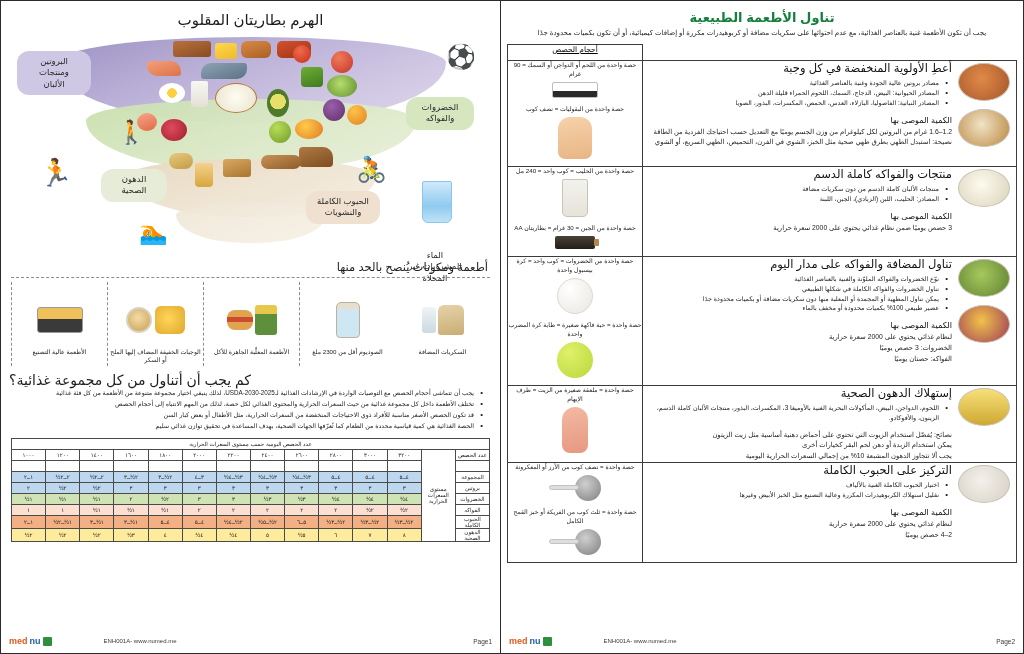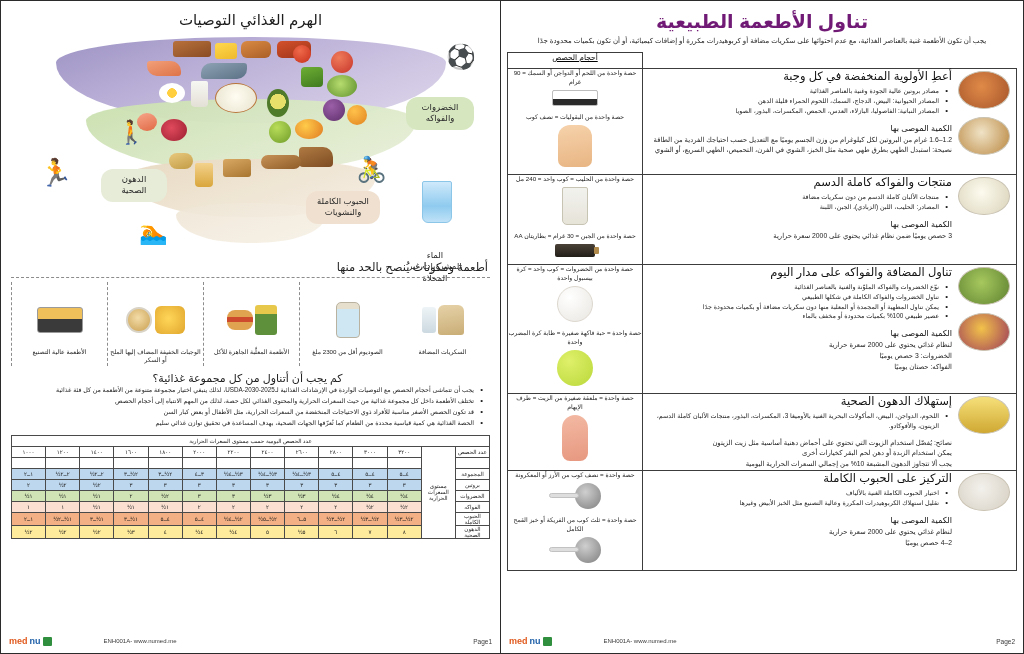--- a/index.html
+++ b/index.html
@@ -67,21 +67,21 @@
   .limit-row { display: flex; flex-direction: row-reverse; height: 84px; margin: 0 2px; }
   .limit-cell {
     flex: 1; display: flex; flex-direction: column; align-items: center; justify-content: flex-end;
     border-left: 1px dashed #8c8c8c; padding: 0 2px 2px;
   }
   .limit-cell:last-child { border-left: none; }
   .limit-art { height: 56px; width: 100%; display: flex; align-items: center; justify-content: center; }
   .limit-cap { font-size: 6.2px; color: #1d1d1d; text-align: center; line-height: 1.25; min-height: 16px; }
 
   
-  .hm-title { text-align: center; font-size: 11px; color: #1d1d1d; margin: 6px 6px 0 0; }
+  .hm-title { text-align: left; font-size: 14px; color: #1d1d1d; margin: 6px 6px 0 0; }
   .hm-list { list-style: none; margin: 0 6px 0 4px; }
   .hm-list li {
     font-size: 6.3px; line-height: 1.5; color: #1d1d1d; text-align: right;
     padding-right: 12px; position: relative; margin-bottom: 1.5px;
   }
   .hm-list li::before { content: "•"; position: absolute; right: 3px; top: -1px; font-size: 8px; }
 
   
   .tbl-wrap { margin: 6px 2px 0 2px; }
   table.servings { width: 100%; border-collapse: collapse; table-layout: fixed; }
@@ -100,21 +100,21 @@
   .c-fruit { background: #fbe0d2; }
   .c-grain { background: #f2b084; }
   .c-fat { background: #ffeb9c; }
 
   
   .page2 {
     width: 524px; height: 654px; position: relative;
     border: 1px solid #2b2b2b; padding: 4px 6px 0 6px;
     display: flex; flex-direction: column;
   }
-  .p2-title { text-align: center; font-size: 19px; font-weight: bold; color: #701a75; margin-top: 5px; }
+  .p2-title { text-align: center; font-size: 13px; font-weight: bold; color: #15803d; margin-top: 5px; }
   .p2-sub { text-align: center; font-size: 7px; color: #1d1d1d; margin: 3px 6px 4px; line-height: 1.4; }
 
   table.guide { width: 100%; border-collapse: collapse; table-layout: fixed; margin-top: 2px; }
   table.guide td { border: 1px solid #3c3c3c; vertical-align: top; padding: 0; }
   .col-size { width: 135px; }
   .size-head { text-align: center; font-size: 7.5px; padding: 3px 0; height: 16px; text-decoration: underline; }
   .nohead { border: none !important; }
 
   .size-cell { padding: 4px 5px; text-align: center; }
   .size-txt { font-size: 6.2px; line-height: 1.45; color: #1d1d1d; text-align: center; }
@@ -167,21 +167,21 @@
   .logo-mark { width: 9px; height: 9px; background: #2f8f3e; border-radius: 1px; }
   .logo-nu { font-size: 9px; color: #1d5fa8; font-weight: bold; }
   .logo-med { font-size: 9px; color: #e05a1e; font-weight: bold; }
 </style>
 </head>
 <body>
 
 <div class="spread">
 
   <div class="page1">
-    <div class="p1-title">الهرم الغذائي التوصيات</div>
+    <div class="p1-title">الهرم بطاريتان المقلوب</div>
 
     <div class="pyramid-wrap">
       <div class="pyr">
         <div class="band band1"></div>
         <div class="band band2"></div>
         <div class="band band3"></div>
         <div class="band band4"></div>
 
         <div class="foodrect" style="left:118px;top:4px;width:38px;height:16px;background:linear-gradient(160deg,#b8713c,#8a4c23);"></div>
         <div class="foodrect" style="left:160px;top:6px;width:22px;height:16px;background:linear-gradient(160deg,#ffd84d,#efb92c);"></div>
@@ -203,20 +203,22 @@
         <div class="fooddot" style="left:268px;top:62px;width:22px;height:22px;background:radial-gradient(circle at 38% 32%,#9b5fa8,#5e2f6b);"></div>
         <div class="fooddot" style="left:272px;top:38px;width:30px;height:22px;background:radial-gradient(circle at 45% 40%,#b6dc6e,#5e8f2c);"></div>
         <div class="fooddot" style="left:292px;top:68px;width:20px;height:20px;background:radial-gradient(circle at 36% 30%,#ffc14a,#e08320);"></div>
         <div class="foodrect" style="left:244px;top:110px;width:34px;height:20px;background:linear-gradient(160deg,#b07a42,#7d4c22);border-radius:4px 10px 4px 4px;"></div>
         <div class="foodrect" style="left:206px;top:118px;width:40px;height:14px;background:linear-gradient(160deg,#c89357,#8f5c28);border-radius:8px;"></div>
         <div class="foodrect" style="left:168px;top:122px;width:28px;height:18px;background:linear-gradient(160deg,#d9a964,#a8752f);border-radius:3px;"></div>
         <div class="foodrect" style="left:140px;top:126px;width:18px;height:24px;background:linear-gradient(180deg,#f3d28c,#d9a63c);border-radius:2px 2px 4px 4px;"></div>
         <div class="foodrect" style="left:114px;top:116px;width:24px;height:16px;background:linear-gradient(160deg,#e8c97f,#c39c45);border-radius:8px;"></div>
       </div>
 
+      <div class="pyr-label lbl-protein">البروتين ومنتجات
+الألبان</div>
       <div class="pyr-label lbl-veg">الخضروات
 والفواكه</div>
       <div class="pyr-label lbl-fat">الدهون الصحية</div>
       <div class="pyr-label lbl-grain">الحبوب الكاملة
 والنشويات</div>
       <div class="pyr-label lbl-water">الماء
 المشروبات غير المحلّاة</div>
       <div class="waterglass"></div>
 
       <div class="figure fig-run">🏃</div>

